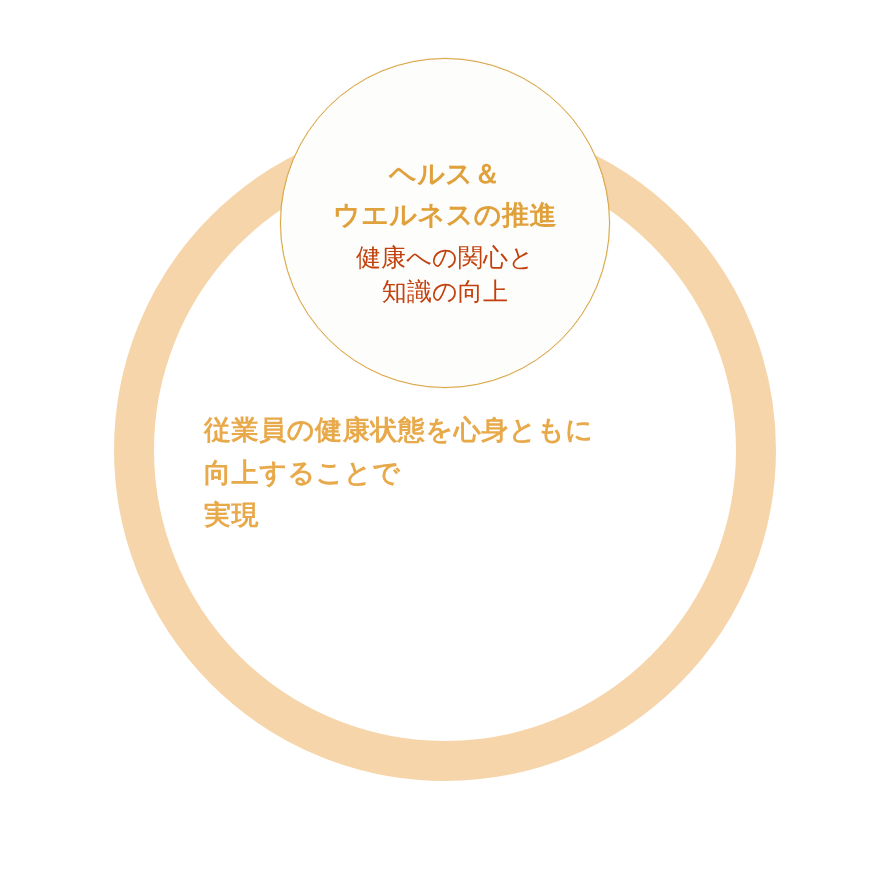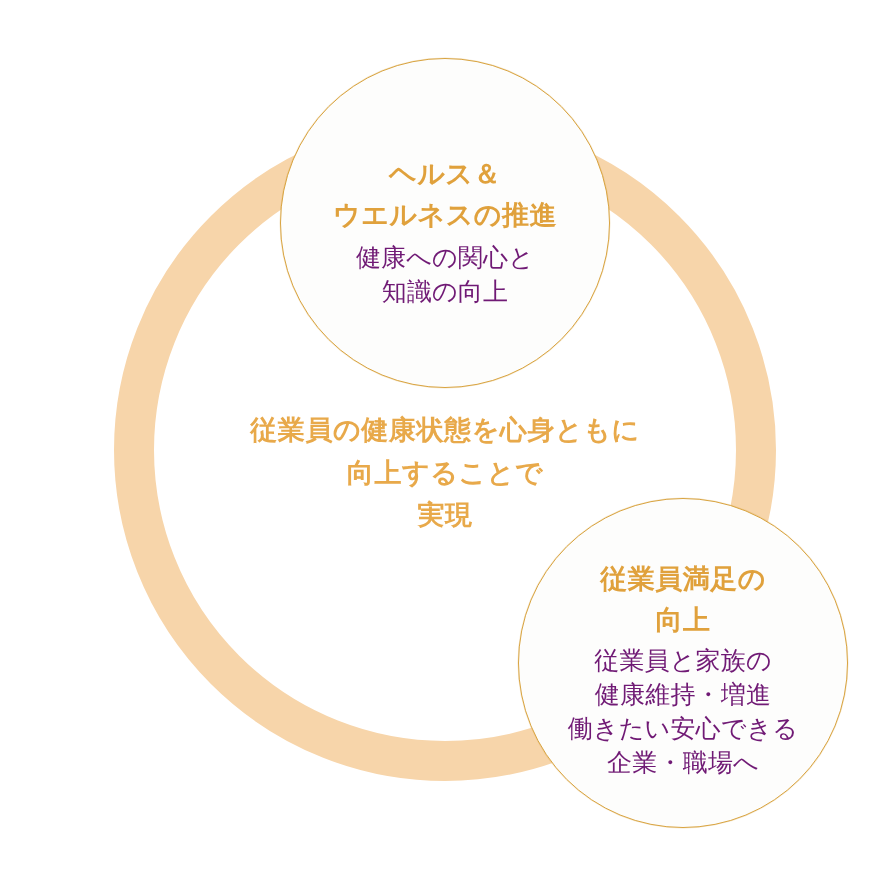--- a/index.html
+++ b/index.html
@@ -72,39 +72,39 @@
     color: #e0a13c;
     font-weight: bold;
     font-size: 27px;
     line-height: 1.52;
     letter-spacing: 0.5px;
     white-space: pre-line;
     margin: 12px;
     font-family: Liberation Serif, serif;
   }
   .node-body {
-    color: #701a75;
+    color: #c2410c;
     font-size: 25px;
     line-height: 1.36;
     letter-spacing: 0.2px;
     white-space: pre-line;
     margin: 0;
   }
   .node-top .node-heading { margin-bottom: 4px; }
   .node-left .node-heading { margin-bottom: 2px; }
   .node-right .node-heading { margin-bottom: 2px; }
 
   
   .center-caption {
     position: absolute;
     z-index: 3;
-    left: 191px;
+    left: 204px;
     top: 409px;
     width: 508px;
-    text-align: center;
+    text-align: left;
     color: #e8a94a;
     font-weight: bold;
     font-size: 27px;
     line-height: 1.58;
     letter-spacing: 0.6px;
     white-space: pre-line;
     pointer-events: none;
   }
 </style>
 </head>
@@ -117,26 +117,18 @@
   </svg>
 
   <div class="node node-top">
     <p class="node-heading">ヘルス＆
 ウエルネスの推進</p>
     <p class="node-body">健康への関心と
 知識の向上</p>
   </div>
 
 
-  <div class="node node-right">
-    <p class="node-heading">従業員満足の
-向上</p>
-    <p class="node-body">従業員と家族の
-健康維持・増進
-働きたい安心できる
-企業・職場へ</p>
-  </div>
 
   <div class="center-caption">従業員の健康状態を心身ともに
 向上することで
 実現</div>
 
 </div>
 
 </body></html>

